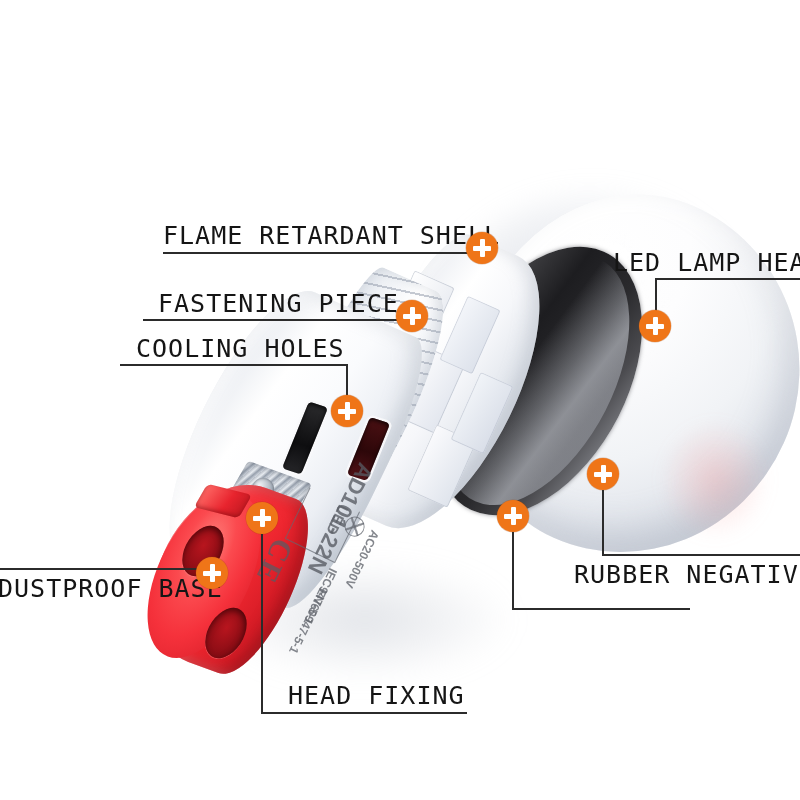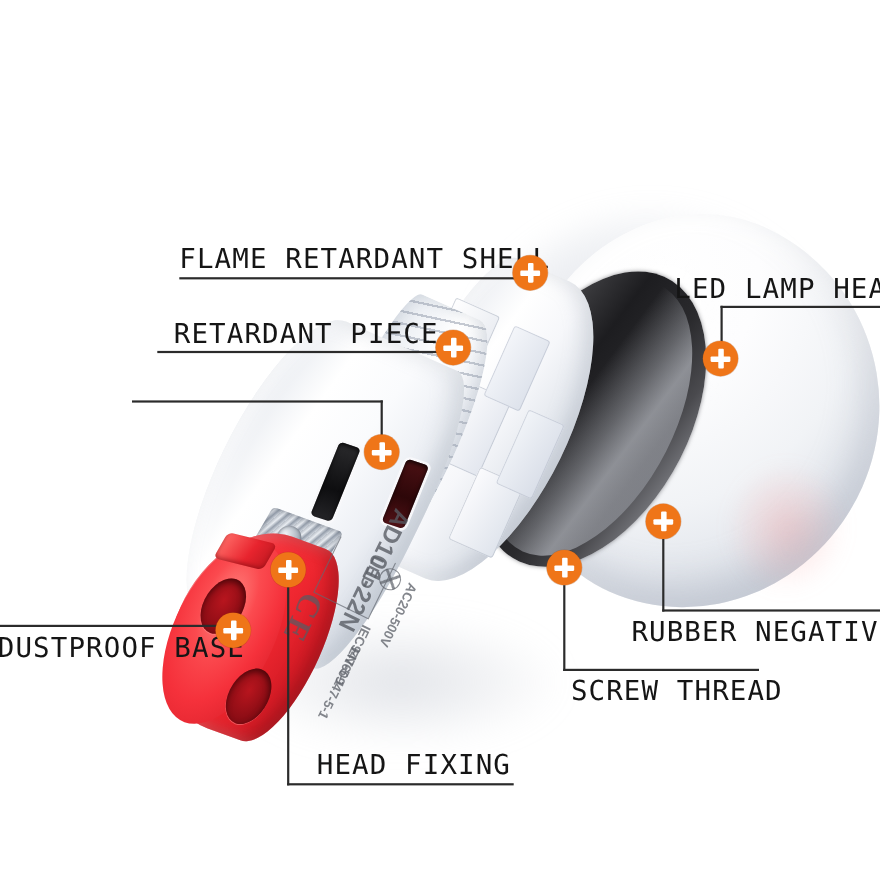--- a/index.html
+++ b/index.html
@@ -280,42 +280,42 @@
                 border: 1.5px solid rgba(100,104,112,.75);
                 background:
                   linear-gradient(45deg, transparent 45%, rgba(100,104,112,.75) 45%, rgba(100,104,112,.75) 55%, transparent 55%),
                   linear-gradient(-45deg, transparent 45%, rgba(100,104,112,.75) 45%, rgba(100,104,112,.75) 55%, transparent 55%);"></div>
   </div>
 
   <div class="callout-text" style="left:163px; top:223px;">FLAME RETARDANT SHELL</div>
   <div class="callout-line hline" style="left:163px; top:252px; width:320px;"></div>
   <div class="plus-marker" style="left:466px; top:232px;"></div>
 
-  <div class="callout-text" style="left:158px; top:291px;">RETARDANT PIECE</div>
+  <div class="callout-text" style="left:158px; top:291px;">FASTENING PIECE</div>
   <div class="callout-line hline" style="left:143px; top:319px; width:270px;"></div>
   <div class="plus-marker" style="left:396px; top:300px;"></div>
 
+  <div class="callout-text" style="left:136px; top:336px;">COOLING HOLES</div>
   <div class="callout-line hline" style="left:120px; top:364px; width:228px;"></div>
   <div class="callout-line vline" style="left:346px; top:364px; height:50px;"></div>
   <div class="plus-marker" style="left:331px; top:395px;"></div>
 
   <div class="callout-text" style="left:613px; top:250px;">LED LAMP HEAD</div>
   <div class="callout-line hline" style="left:655px; top:278px; width:145px;"></div>
   <div class="callout-line vline" style="left:655px; top:278px; height:42px;"></div>
   <div class="plus-marker" style="left:639px; top:310px;"></div>
 
   <div class="plus-marker" style="left:587px; top:458px;"></div>
   <div class="callout-line vline" style="left:602px; top:490px; height:66px;"></div>
   <div class="callout-line hline" style="left:602px; top:554px; width:198px;"></div>
   <div class="callout-text" style="left:574px; top:562px;">RUBBER NEGATIVES</div>
 
   <div class="plus-marker" style="left:497px; top:500px;"></div>
   <div class="callout-line vline" style="left:512px; top:532px; height:78px;"></div>
   <div class="callout-line hline" style="left:512px; top:608px; width:178px;"></div>
-  <div class="callout-text" style="left:519px; top:615px;">SCREW THREAD</div>
 
   <div class="callout-line hline" style="left:0px; top:568px; width:212px;"></div>
   <div class="callout-text" style="left:-2px; top:576px;">DUSTPROOF BASE</div>
   <div class="plus-marker" style="left:196px; top:557px;"></div>
 
   <div class="plus-marker" style="left:246px; top:502px;"></div>
   <div class="callout-line vline" style="left:261px; top:534px; height:180px;"></div>
   <div class="callout-line hline" style="left:261px; top:712px; width:206px;"></div>
   <div class="callout-text" style="left:288px; top:683px;">HEAD FIXING</div>
 

